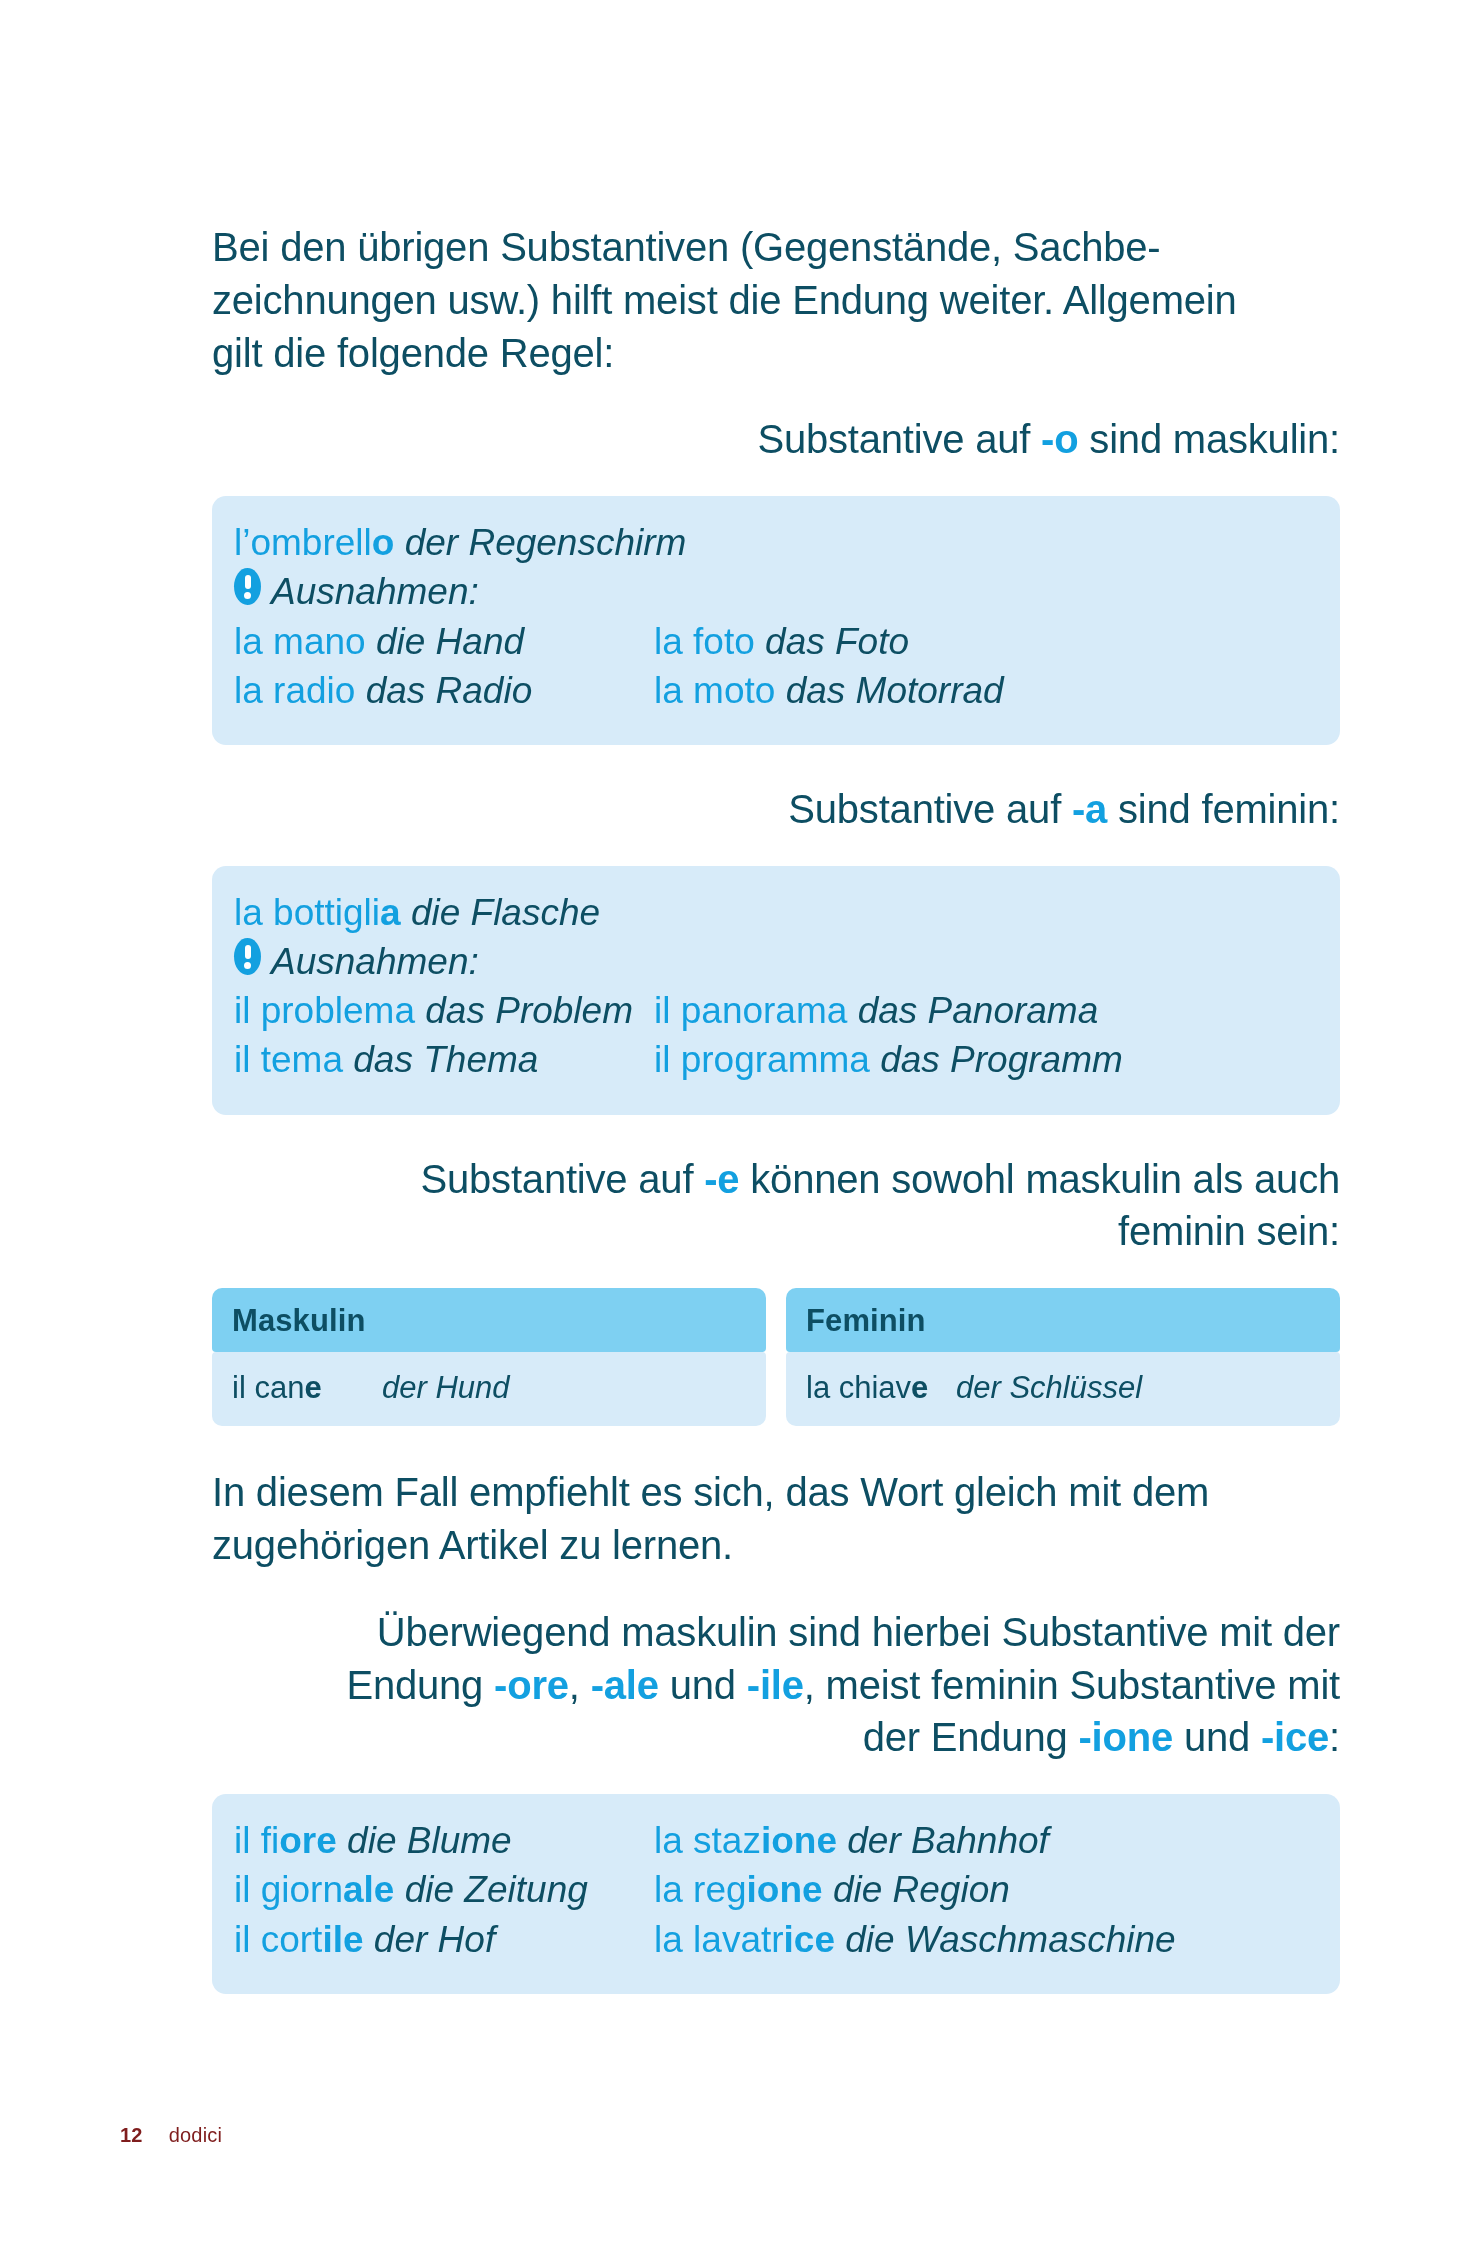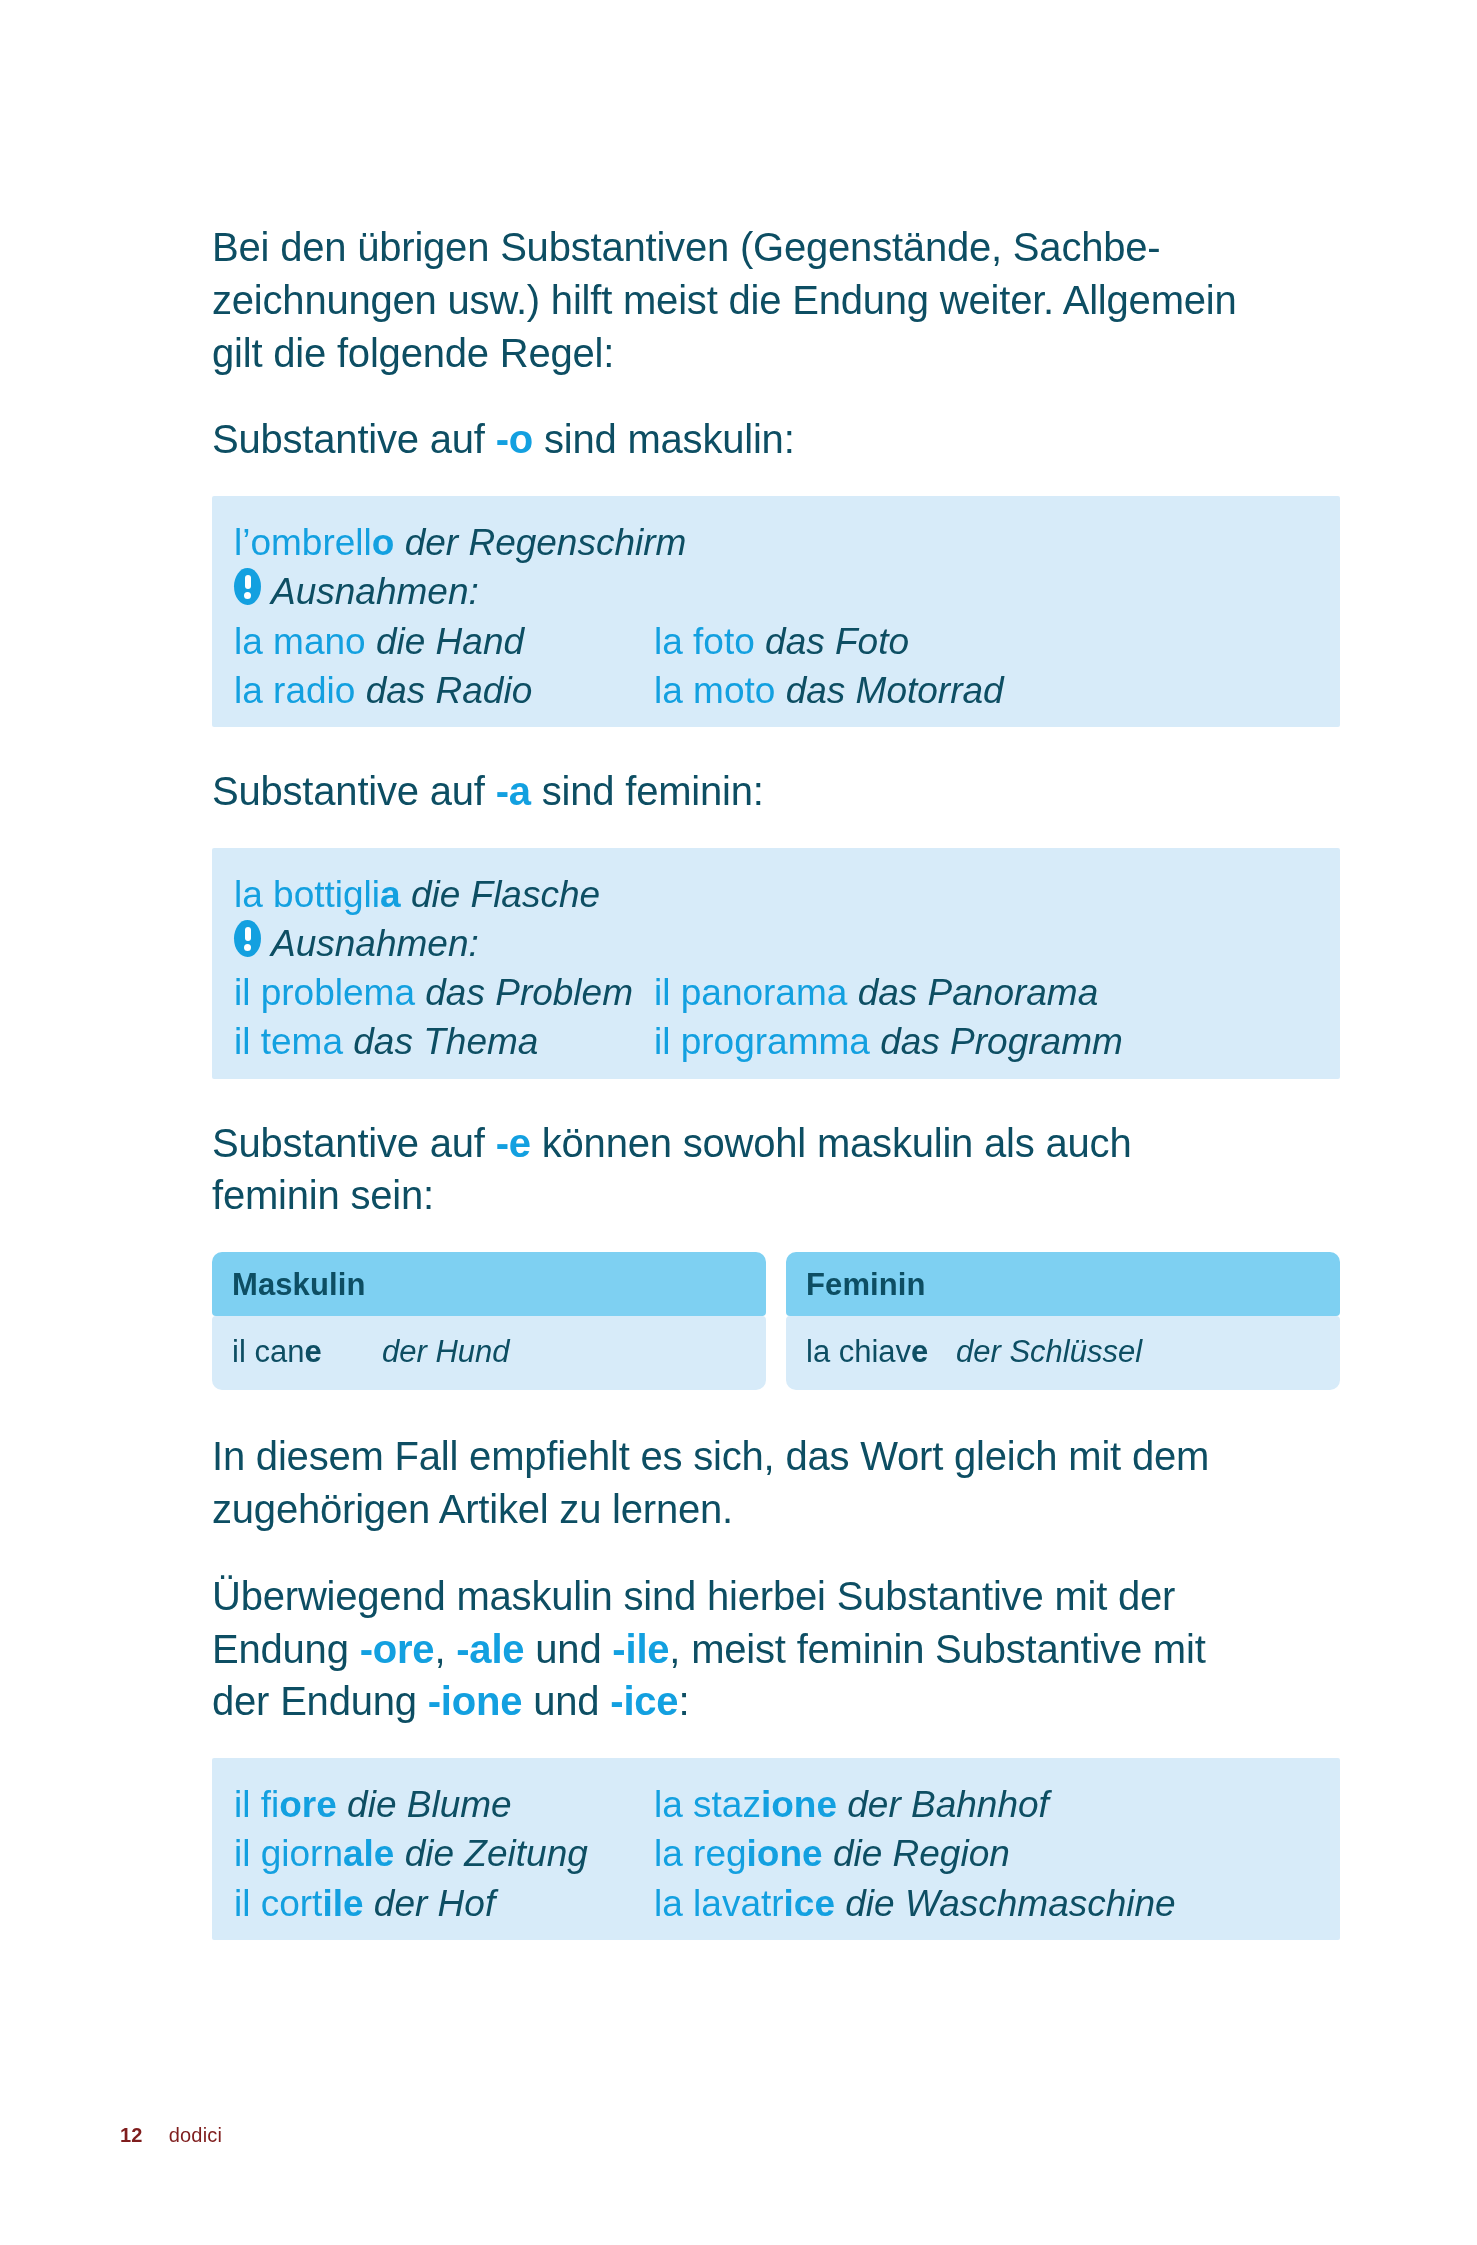--- a/index.html
+++ b/index.html
@@ -30,31 +30,31 @@
 
   
   .para {
     color: #0d4e63;
     font-size: 40px;
     line-height: 1.32;
     letter-spacing: -0.2px;
     margin: 0 0 34px 0;
     font-weight: 400;
   }
-  .para.tight { margin-bottom: 30px; }
+  .para.tight { margin-bottom: 30px; text-align: right; }
   .hl {
     color: #13a0e0;
     font-weight: 700;
   }
 
   
   .box {
     background: #d7ebf9;
-    border-radius: 2px;
-    padding: 22px 22px 12px 22px;
+    border-radius: 14px;
+    padding: 22px 22px 30px 22px;
     margin: 16px 0 38px 0;
   }
   .box-line {
     font-size: 37px;
     line-height: 1.33;
     color: #0d4e63;
     white-space: nowrap;
   }
   .it {
     color: #13a0e0;

